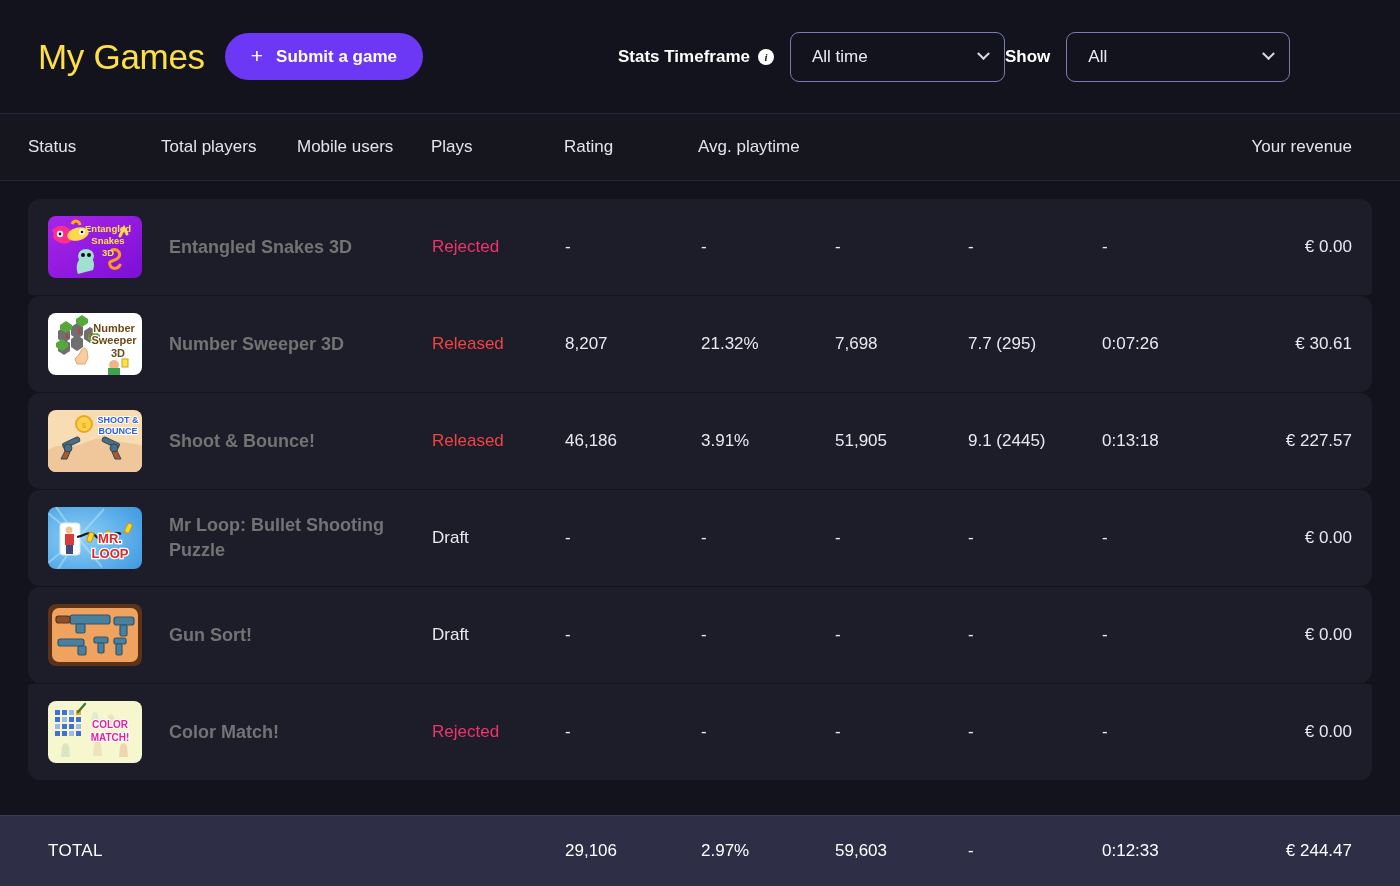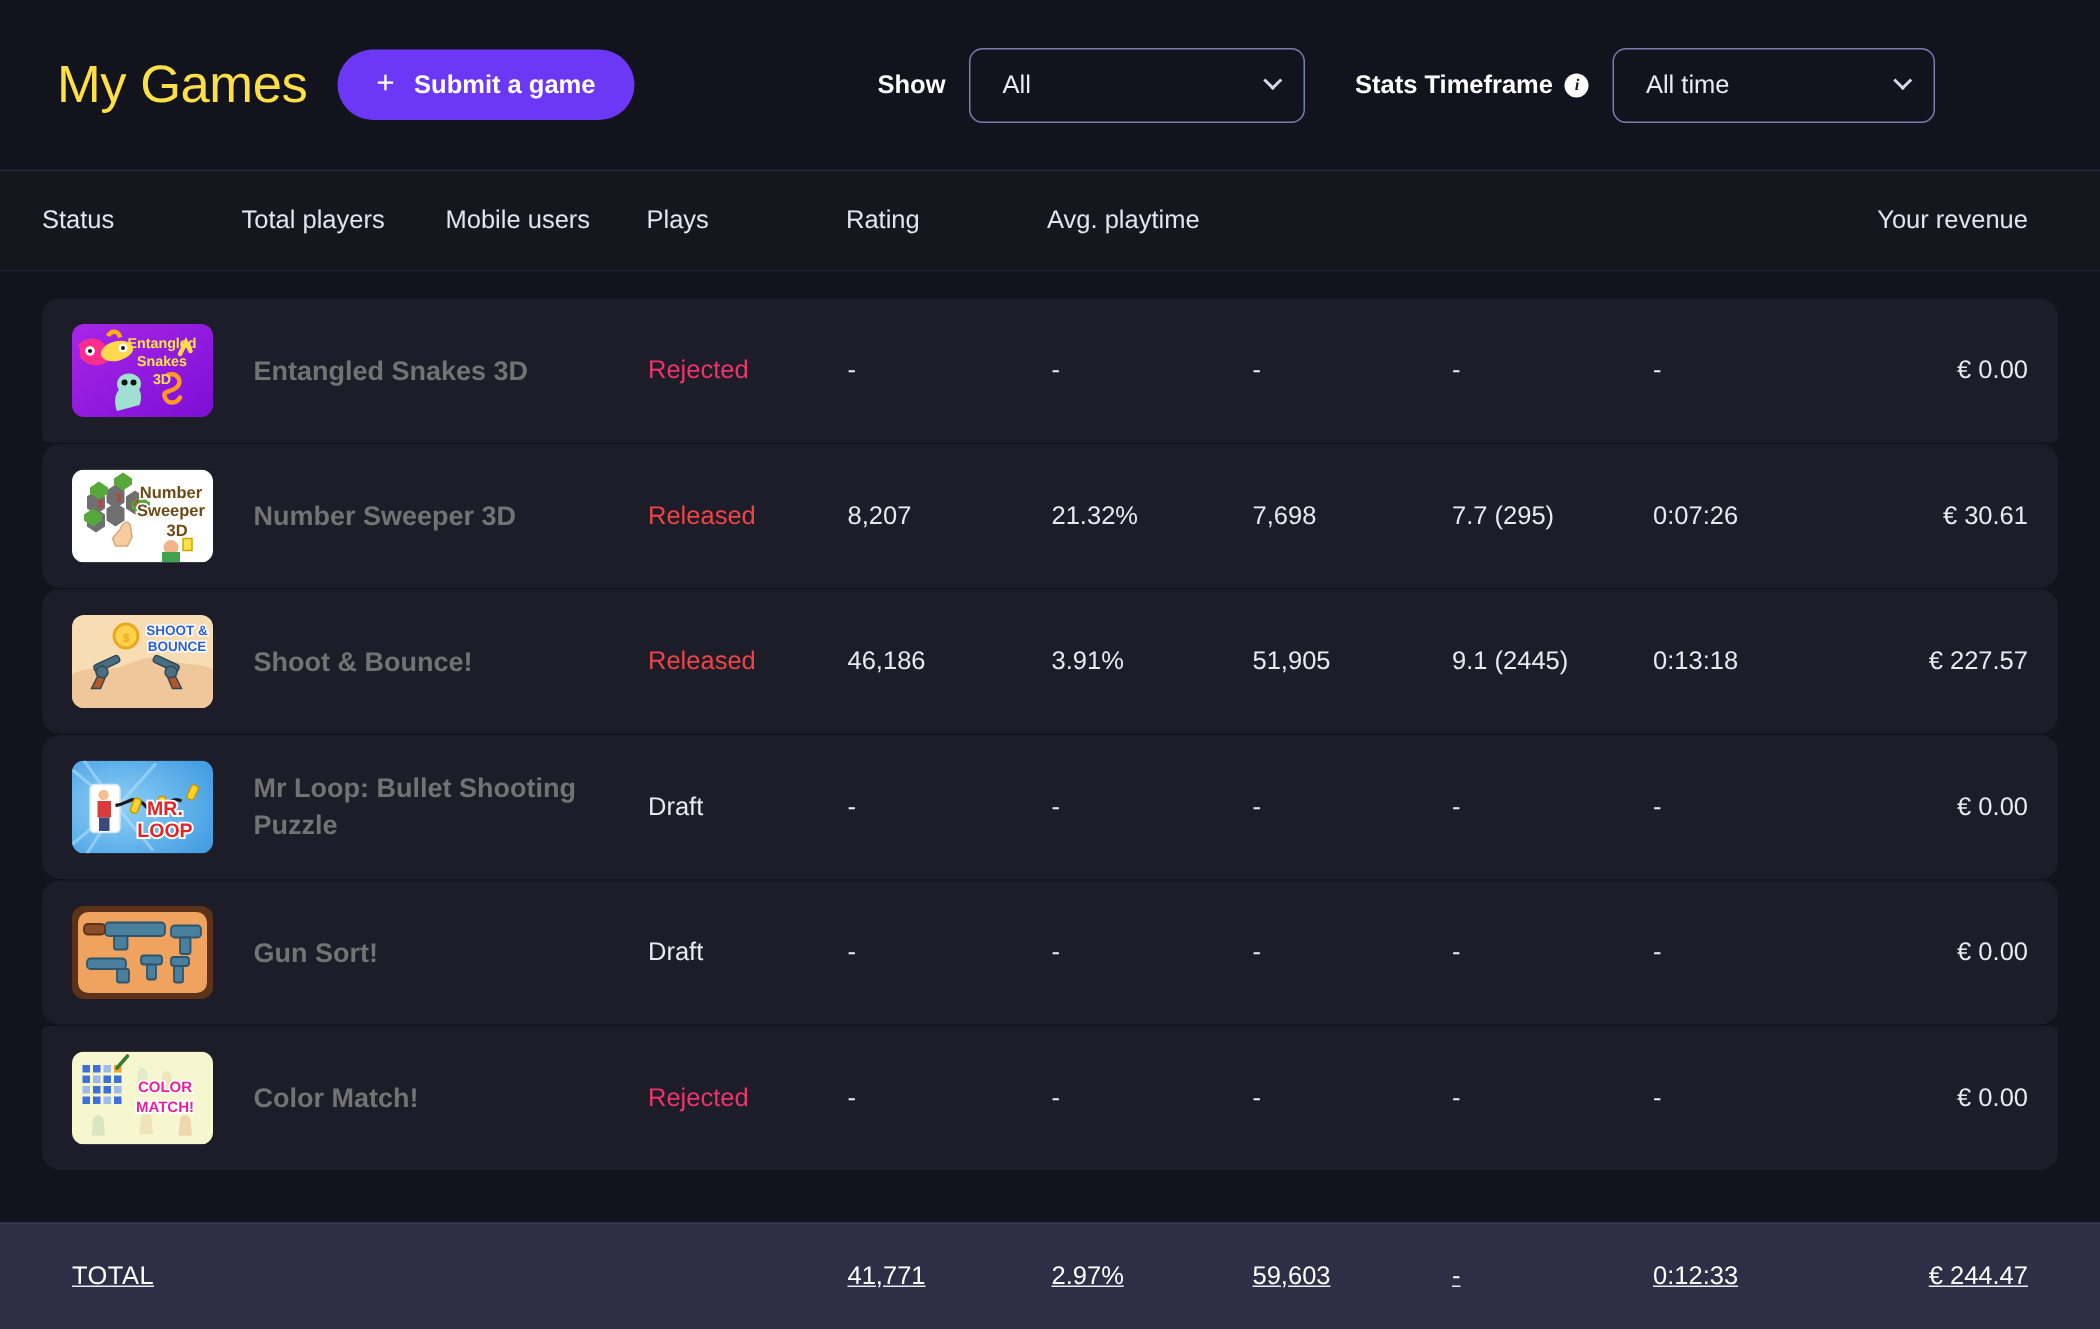--- a/index.html
+++ b/index.html
@@ -184,21 +184,20 @@
   
   .total-row {
     position: absolute;
     left: 0; right: 0; bottom: 0;
     height: 71px;
     background: #2e2e46;
     border-top: 1px solid #3b3b56;
     display: flex;
     align-items: center;
     padding: 0 28px;
-    text-decoration: underline;
   }
   .total-row .c-game { padding-left: 20px; }
   .total-label {
     font-size: 17px;
     color: #ffffff;
     letter-spacing: 0.3px;
   }
   .total-row .cell { color: #ffffff; }
   .wrapper { position: relative; width: 1400px; height: 886px; overflow: hidden; }
 </style>
@@ -209,33 +208,33 @@
 
   <div class="topbar">
     <div class="page-title">My Games</div>
 
     <button class="submit-btn">
       <span class="plus-icon">+</span>
       <span>Submit a game</span>
     </button>
 
     <div class="filters">
-      <div class="filter-group">
-        <span class="filter-label">Show</span>
-        <div class="select select-all">
-          <span class="select-value">All</span>
-          <span class="chev"></span>
-        </div>
-      </div>
-
       <div class="filter-group" style="margin-left:33px;">
         <span class="filter-label">Stats Timeframe</span>
         <span class="info-icon">i</span>
         <div class="select select-time">
           <span class="select-value">All time</span>
+          <span class="chev"></span>
+        </div>
+      </div>
+
+      <div class="filter-group">
+        <span class="filter-label">Show</span>
+        <div class="select select-all">
+          <span class="select-value">All</span>
           <span class="chev"></span>
         </div>
       </div>
     </div>
   </div>
 
   <div class="thead">
     <div class="c-status"><span class="th">Status</span></div>
     <div class="c-players"><span class="th">Total players</span></div>
     <div class="c-mobile"><span class="th">Mobile users</span></div>
@@ -480,21 +479,21 @@
     <div class="c-playtime"><span class="cell">-</span></div>
     <div class="c-revenue"><span class="cell">€ 0.00</span></div>
       </div>
     </div>
 
   <div class="total-row">
     <div class="c-game">
         <span class="total-label">TOTAL</span>
       </div>
     <div class="c-status"></div>
-    <div class="c-players"><span class="cell">41,771</span></div>
+    <div class="c-players"><span class="cell">29,106</span></div>
     <div class="c-mobile"><span class="cell">2.97%</span></div>
     <div class="c-plays"><span class="cell">59,603</span></div>
     <div class="c-rating"><span class="cell">-</span></div>
     <div class="c-playtime"><span class="cell">0:12:33</span></div>
     <div class="c-revenue"><span class="cell">€ 244.47</span></div>
   </div>
 
 </div>
 
 </body></html>

